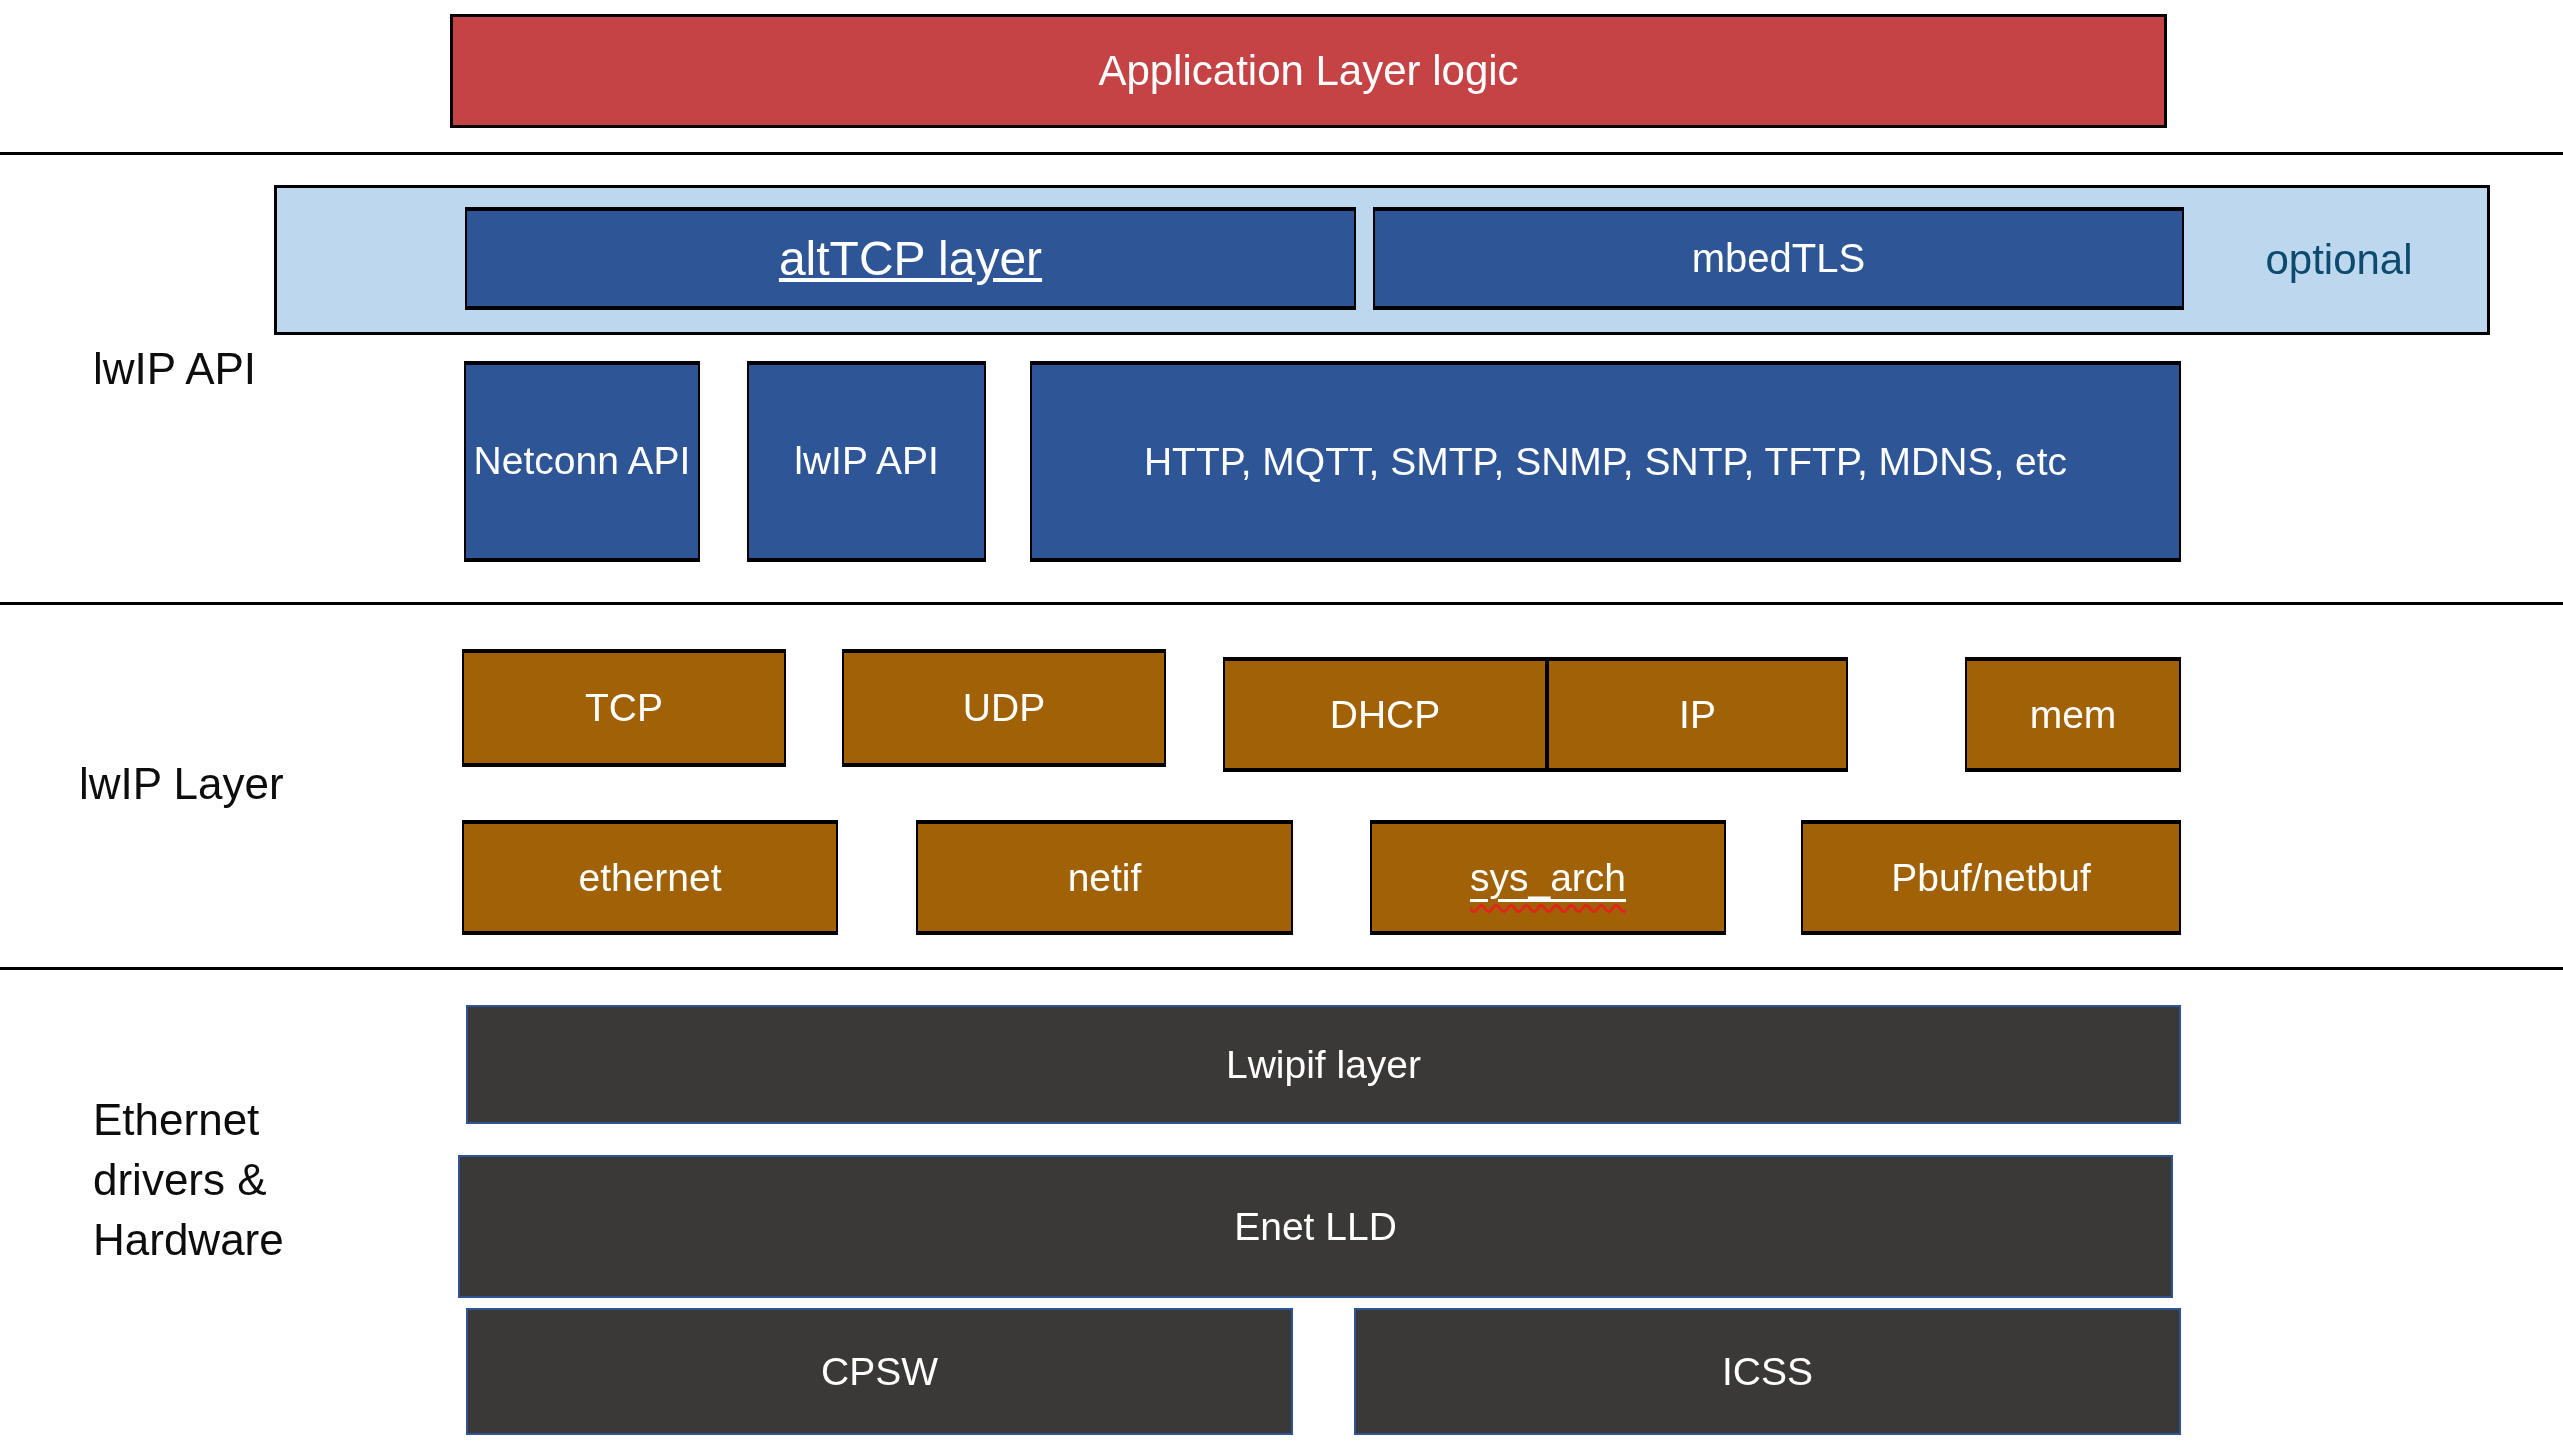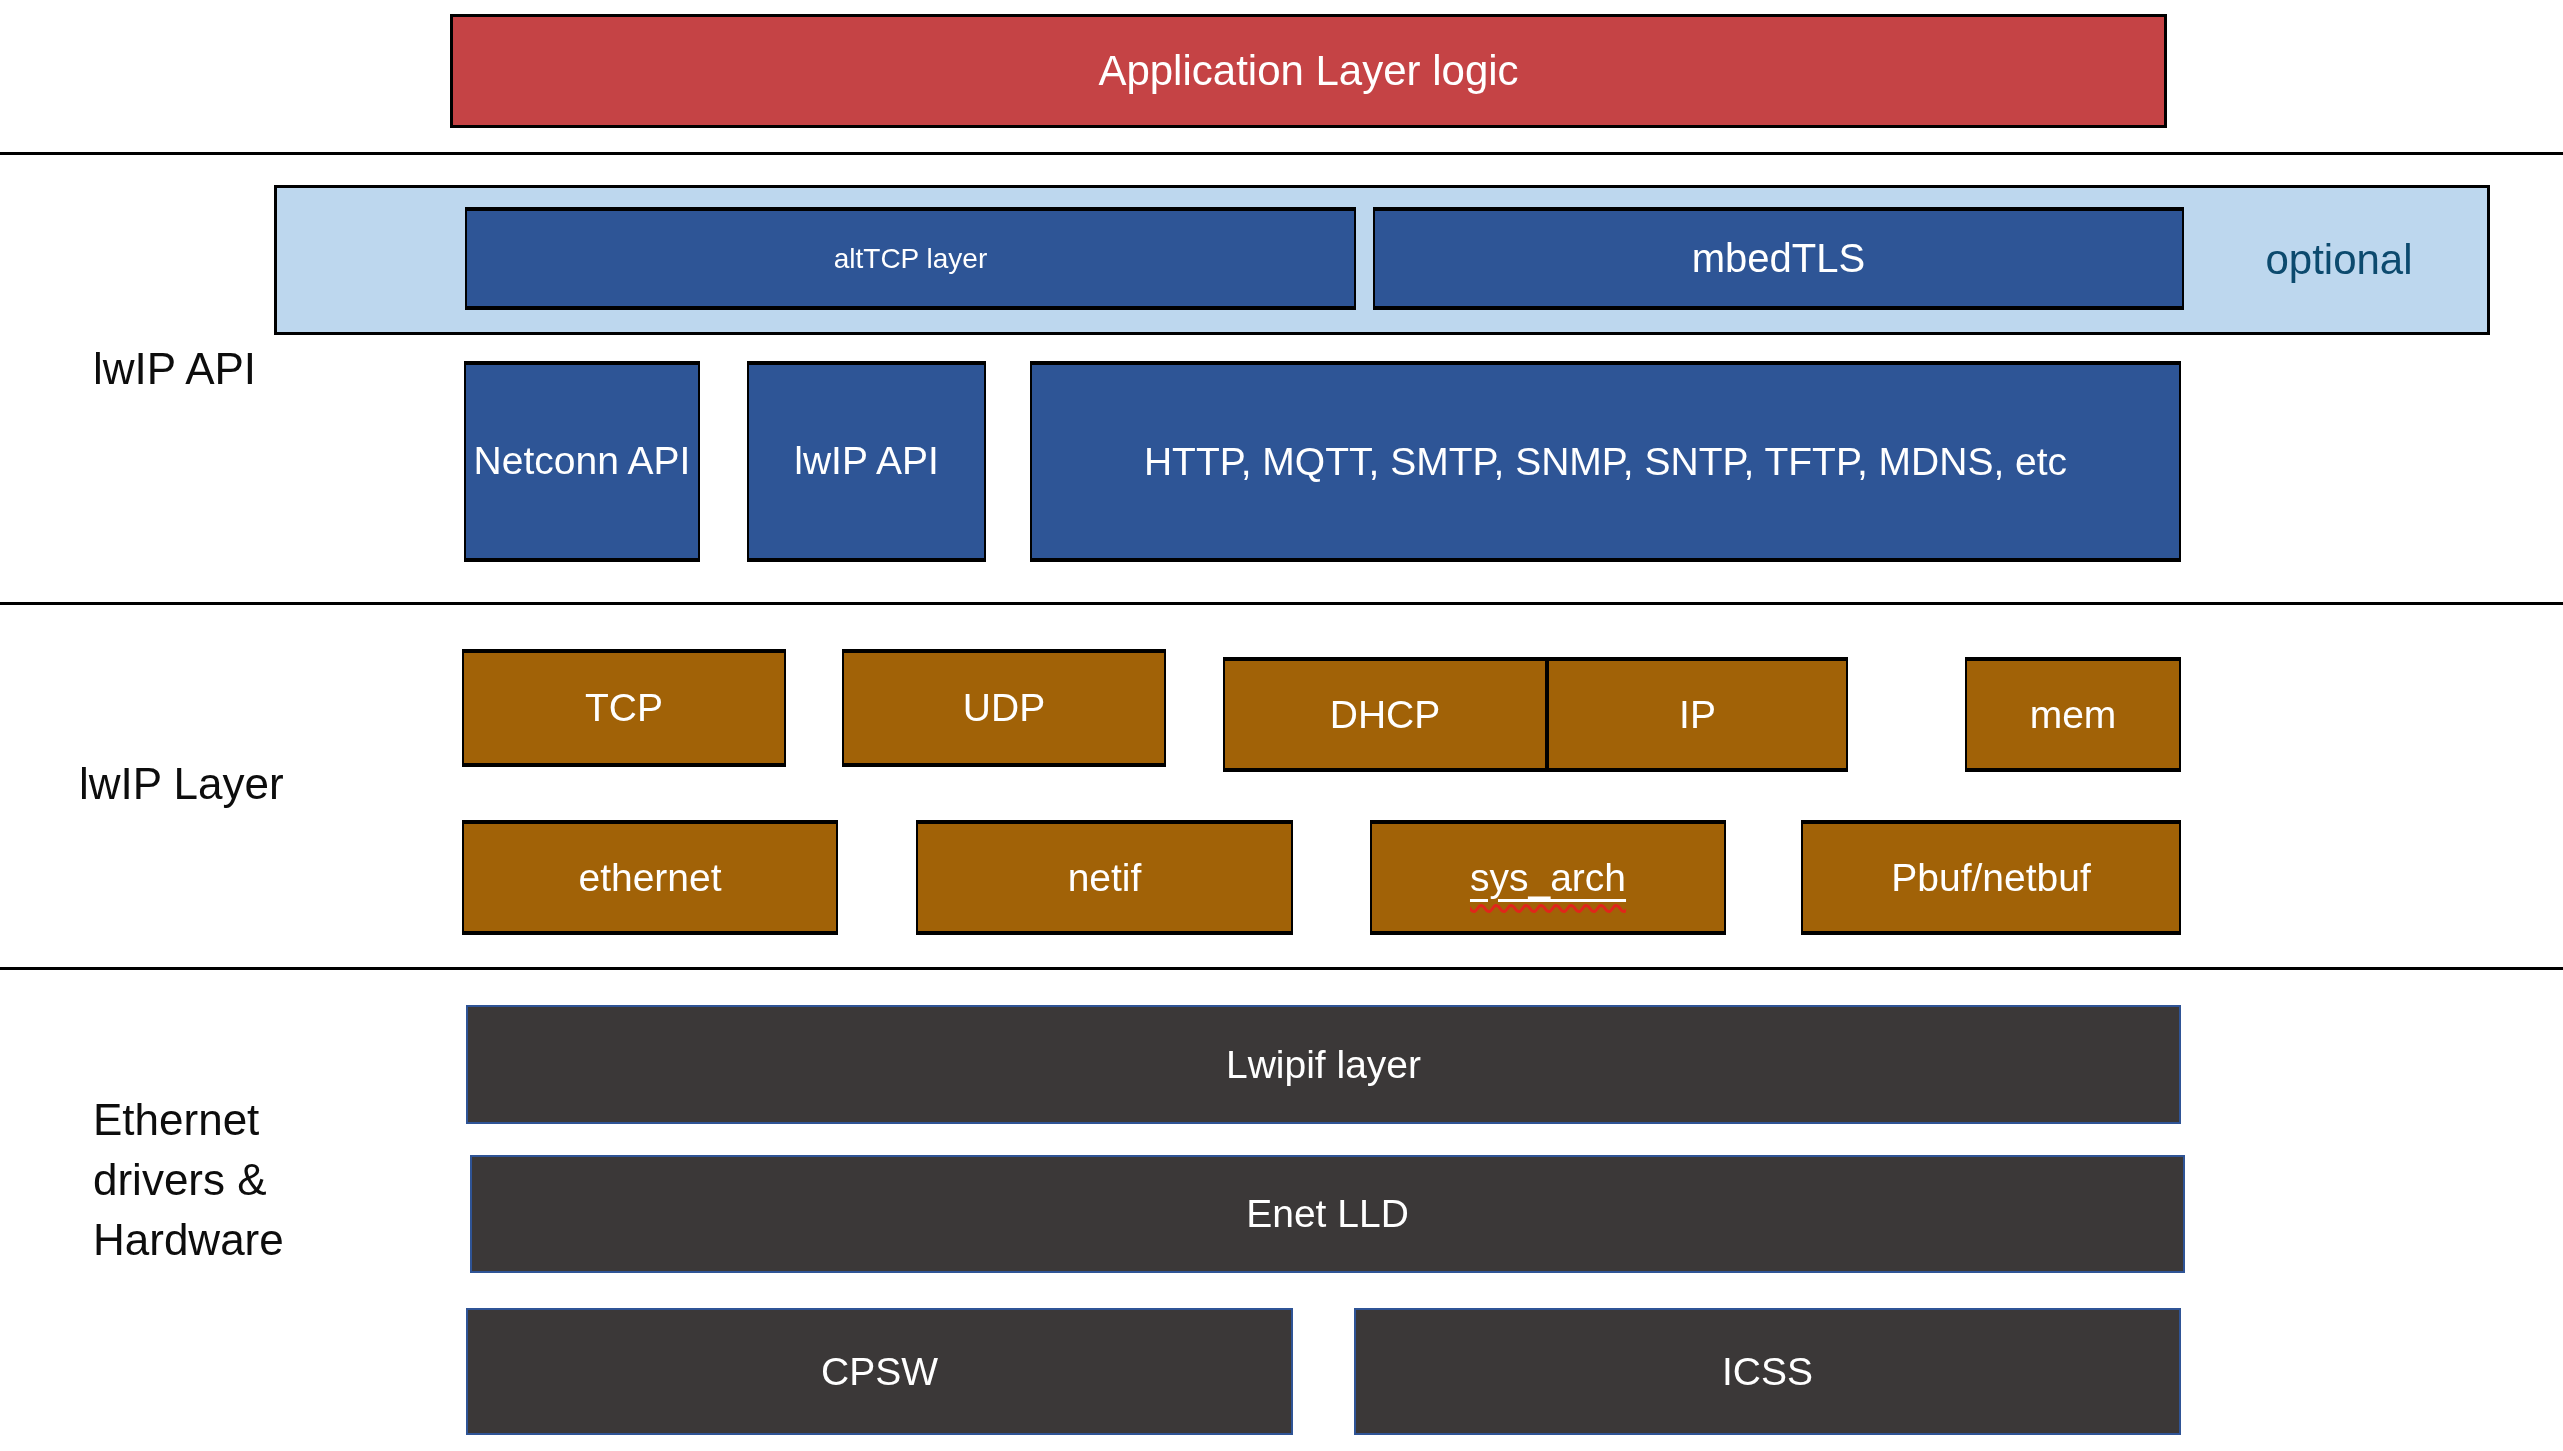--- a/index.html
+++ b/index.html
@@ -26,21 +26,21 @@
     left: 450px; top: 14.4px; width: 1717px; height: 114px;
     background: #c54345; border: 3.9px solid #000; font-size: 42px;
   }
 
   
   .opt-band {
     left: 274px; top: 185px; width: 2216px; height: 150px;
     background: #bdd7ee; border: 3.9px solid #000;
   }
   .blue-box { background: #2e5596; border: 4.8px solid #000; border-left-width: 2.9px; border-right-width: 2.9px; }
-  .alttcp  { left: 188px; top: 19px; width: 891px; height: 103px; font-size: 28px; }
+  .alttcp  { left: 188px; top: 19px; width: 891px; height: 103px; font-size: 48px; text-decoration: underline; }
   .mbedtls { left: 1096px; top: 19px; width: 811px; height: 103px; font-size: 40px; }
   .optional-label {
     position: absolute; left: 1905px; top: 0; width: 300px; height: 143px;
     display: flex; align-items: center; justify-content: center;
     color: #0c4a6e; font-size: 42px; margin-left: 7px;
   }
 
   
   .netconn   { left: 464px;  top: 361px; width: 236px;  height: 201px; font-size: 39px; line-height: 1.85; }
   .lwipapi   { left: 747px;  top: 361px; width: 239px;  height: 201px; font-size: 39px; line-height: 1.85; }
@@ -79,21 +79,21 @@
     text-decoration-line: underline;
     text-decoration-style: solid;
     text-decoration-color: #ffffff;
     text-decoration-thickness: 2.9px;
     text-underline-offset: 7.7px;
   }
 
   
   .dark-box { background: #3b3838; border: 2.9px solid #2f5496; font-size: 39px; }
   .lwipif  { left: 466px;  top: 1005px; width: 1715px; height: 119px; }
-  .enetlld { left: 470px;  top: 1155px; width: 1715px; height: 118px; }
+  .enetlld { left: 458px;  top: 1155px; width: 1715px; height: 143px; }
   .cpsw    { left: 466px;  top: 1308px; width: 827px;  height: 127px; }
   .icss    { left: 1354px; top: 1308px; width: 827px;  height: 127px; }
 </style>
 </head>
 <body>
 
 <div class="canvas">
 
   <div class="sep" id="sep1"></div>
   <div class="sep" id="sep2"></div>

